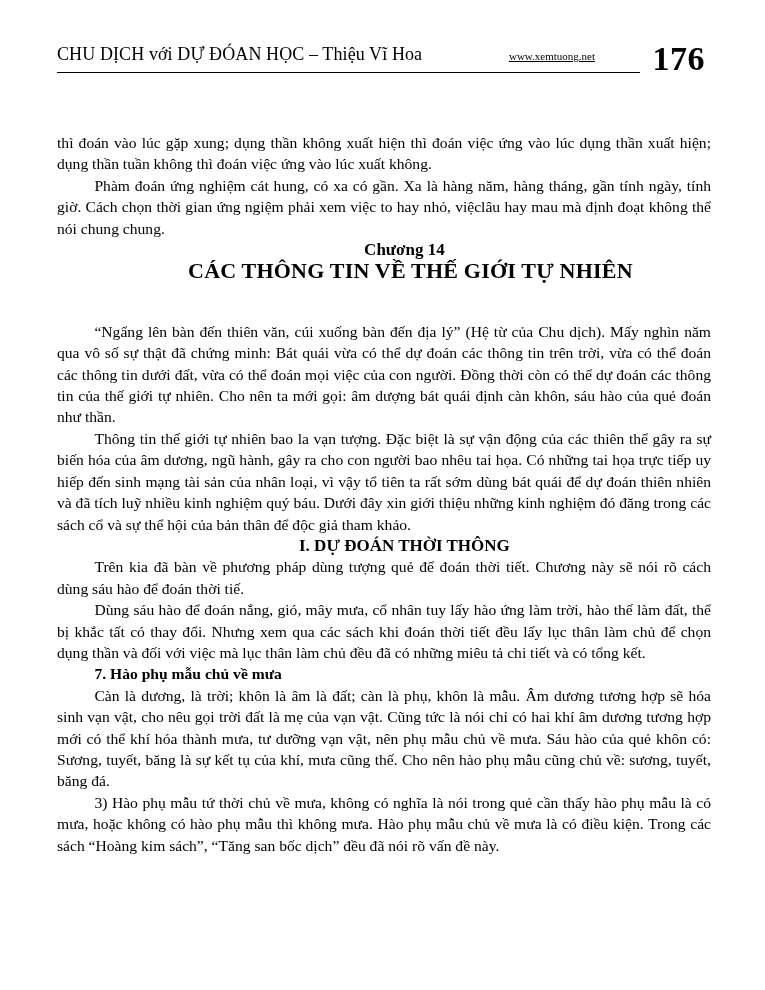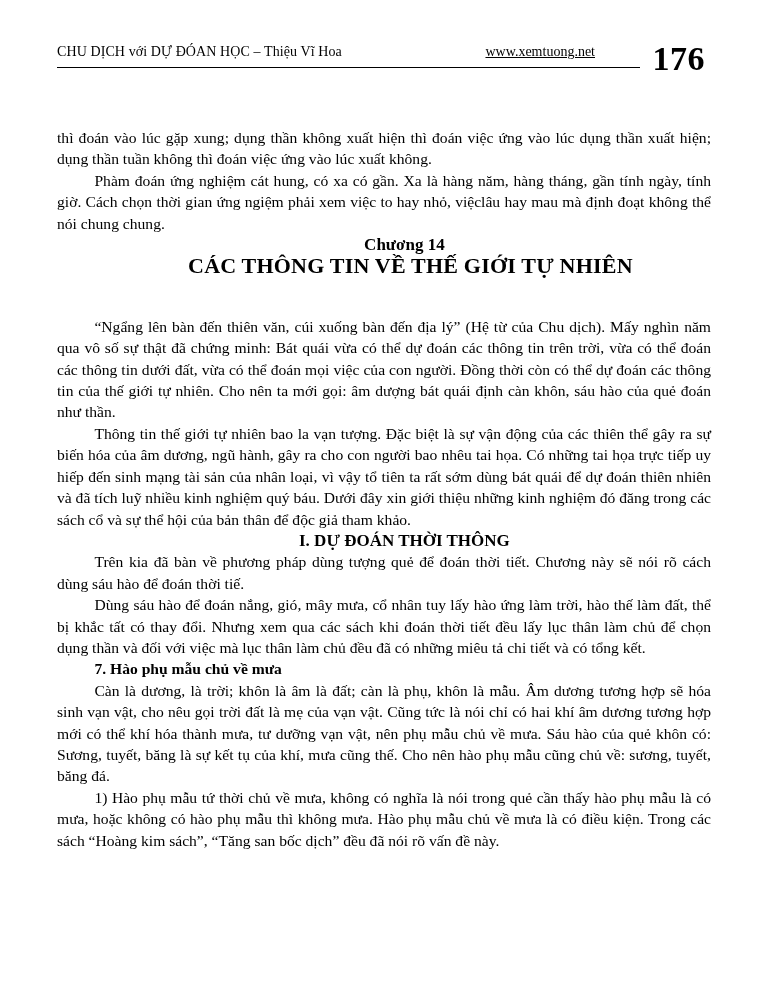--- a/index.html
+++ b/index.html
@@ -20,27 +20,27 @@
   .page-header {
     position: relative;
     padding: 44px 55px 0 57px;
   }
   .header-line1 {
     display: flex;
     align-items: baseline;
     width: 583px;
   }
   .book-title {
-    font-size: 14px;
+    font-size: 18px;
     letter-spacing: 0.1px;
     white-space: nowrap;
     flex: 1;
   }
   .site-url {
-    font-size: 14px;
+    font-size: 11px;
     text-decoration: underline;
     white-space: nowrap;
     margin-right: 45px;
   }
   .page-num {
     position: absolute;
     top: 40px;
     right: 60px;
     font-size: 34px;
     font-weight: bold;
@@ -132,16 +132,16 @@
     <p class="section-title">I. DỰ ĐOÁN THỜI THÔNG</p>
 
     <p>Trên kia đã bàn về phương pháp dùng tượng quẻ để đoán thời tiết. Chương này sẽ nói rõ cách dùng sáu hào để đoán thời tiế.</p>
 
     <p>Dùng sáu hào để đoán nắng, gió, mây mưa, cổ  nhân tuy lấy hào ứng làm trời, hào thế làm đất, thể bị khắc tất có thay đổi. Nhưng xem qua các sách khi đoán thời tiết đều lấy lục thân làm chủ để chọn dụng thần và đối với việc mà lục thân làm chủ đều đã có những miêu tả chi tiết và có tổng kết.</p>
 
     <p class="subsection-title">7. Hào phụ mẫu chủ về mưa</p>
 
     <p>Càn là dương, là trời; khôn là âm là đất; càn là phụ, khôn là mẫu. Âm dương tương hợp sẽ hóa sinh vạn vật, cho nêu gọi trời đất là mẹ của vạn vật. Cũng tức là nói chỉ có hai khí âm dương tương hợp mới có thể khí hóa thành mưa, tư dưỡng vạn vật, nên phụ mẫu chủ về mưa. Sáu hào của quẻ khôn có: Sương, tuyết, băng là sự kết tụ của khí, mưa cũng thế. Cho nên hào phụ mẫu cũng chủ về: sương, tuyết, băng đá.</p>
 
-    <p>1) Hào phụ mẫu tứ thời chủ về mưa, không có nghĩa là nói trong quẻ cần thấy hào phụ mẫu là có mưa, hoặc không có hào phụ mẫu thì không mưa. Hào phụ mẫu chủ về mưa là có điều kiện. Trong các sách “Hoàng kim sách”, “Tăng san bốc dịch” đều đã nói rõ vấn đề này.</p>
+    <p>3) Hào phụ mẫu tứ thời chủ về mưa, không có nghĩa là nói trong quẻ cần thấy hào phụ mẫu là có mưa, hoặc không có hào phụ mẫu thì không mưa. Hào phụ mẫu chủ về mưa là có điều kiện. Trong các sách “Hoàng kim sách”, “Tăng san bốc dịch” đều đã nói rõ vấn đề này.</p>
 
   </main>
 </div>
 
 </body></html>

